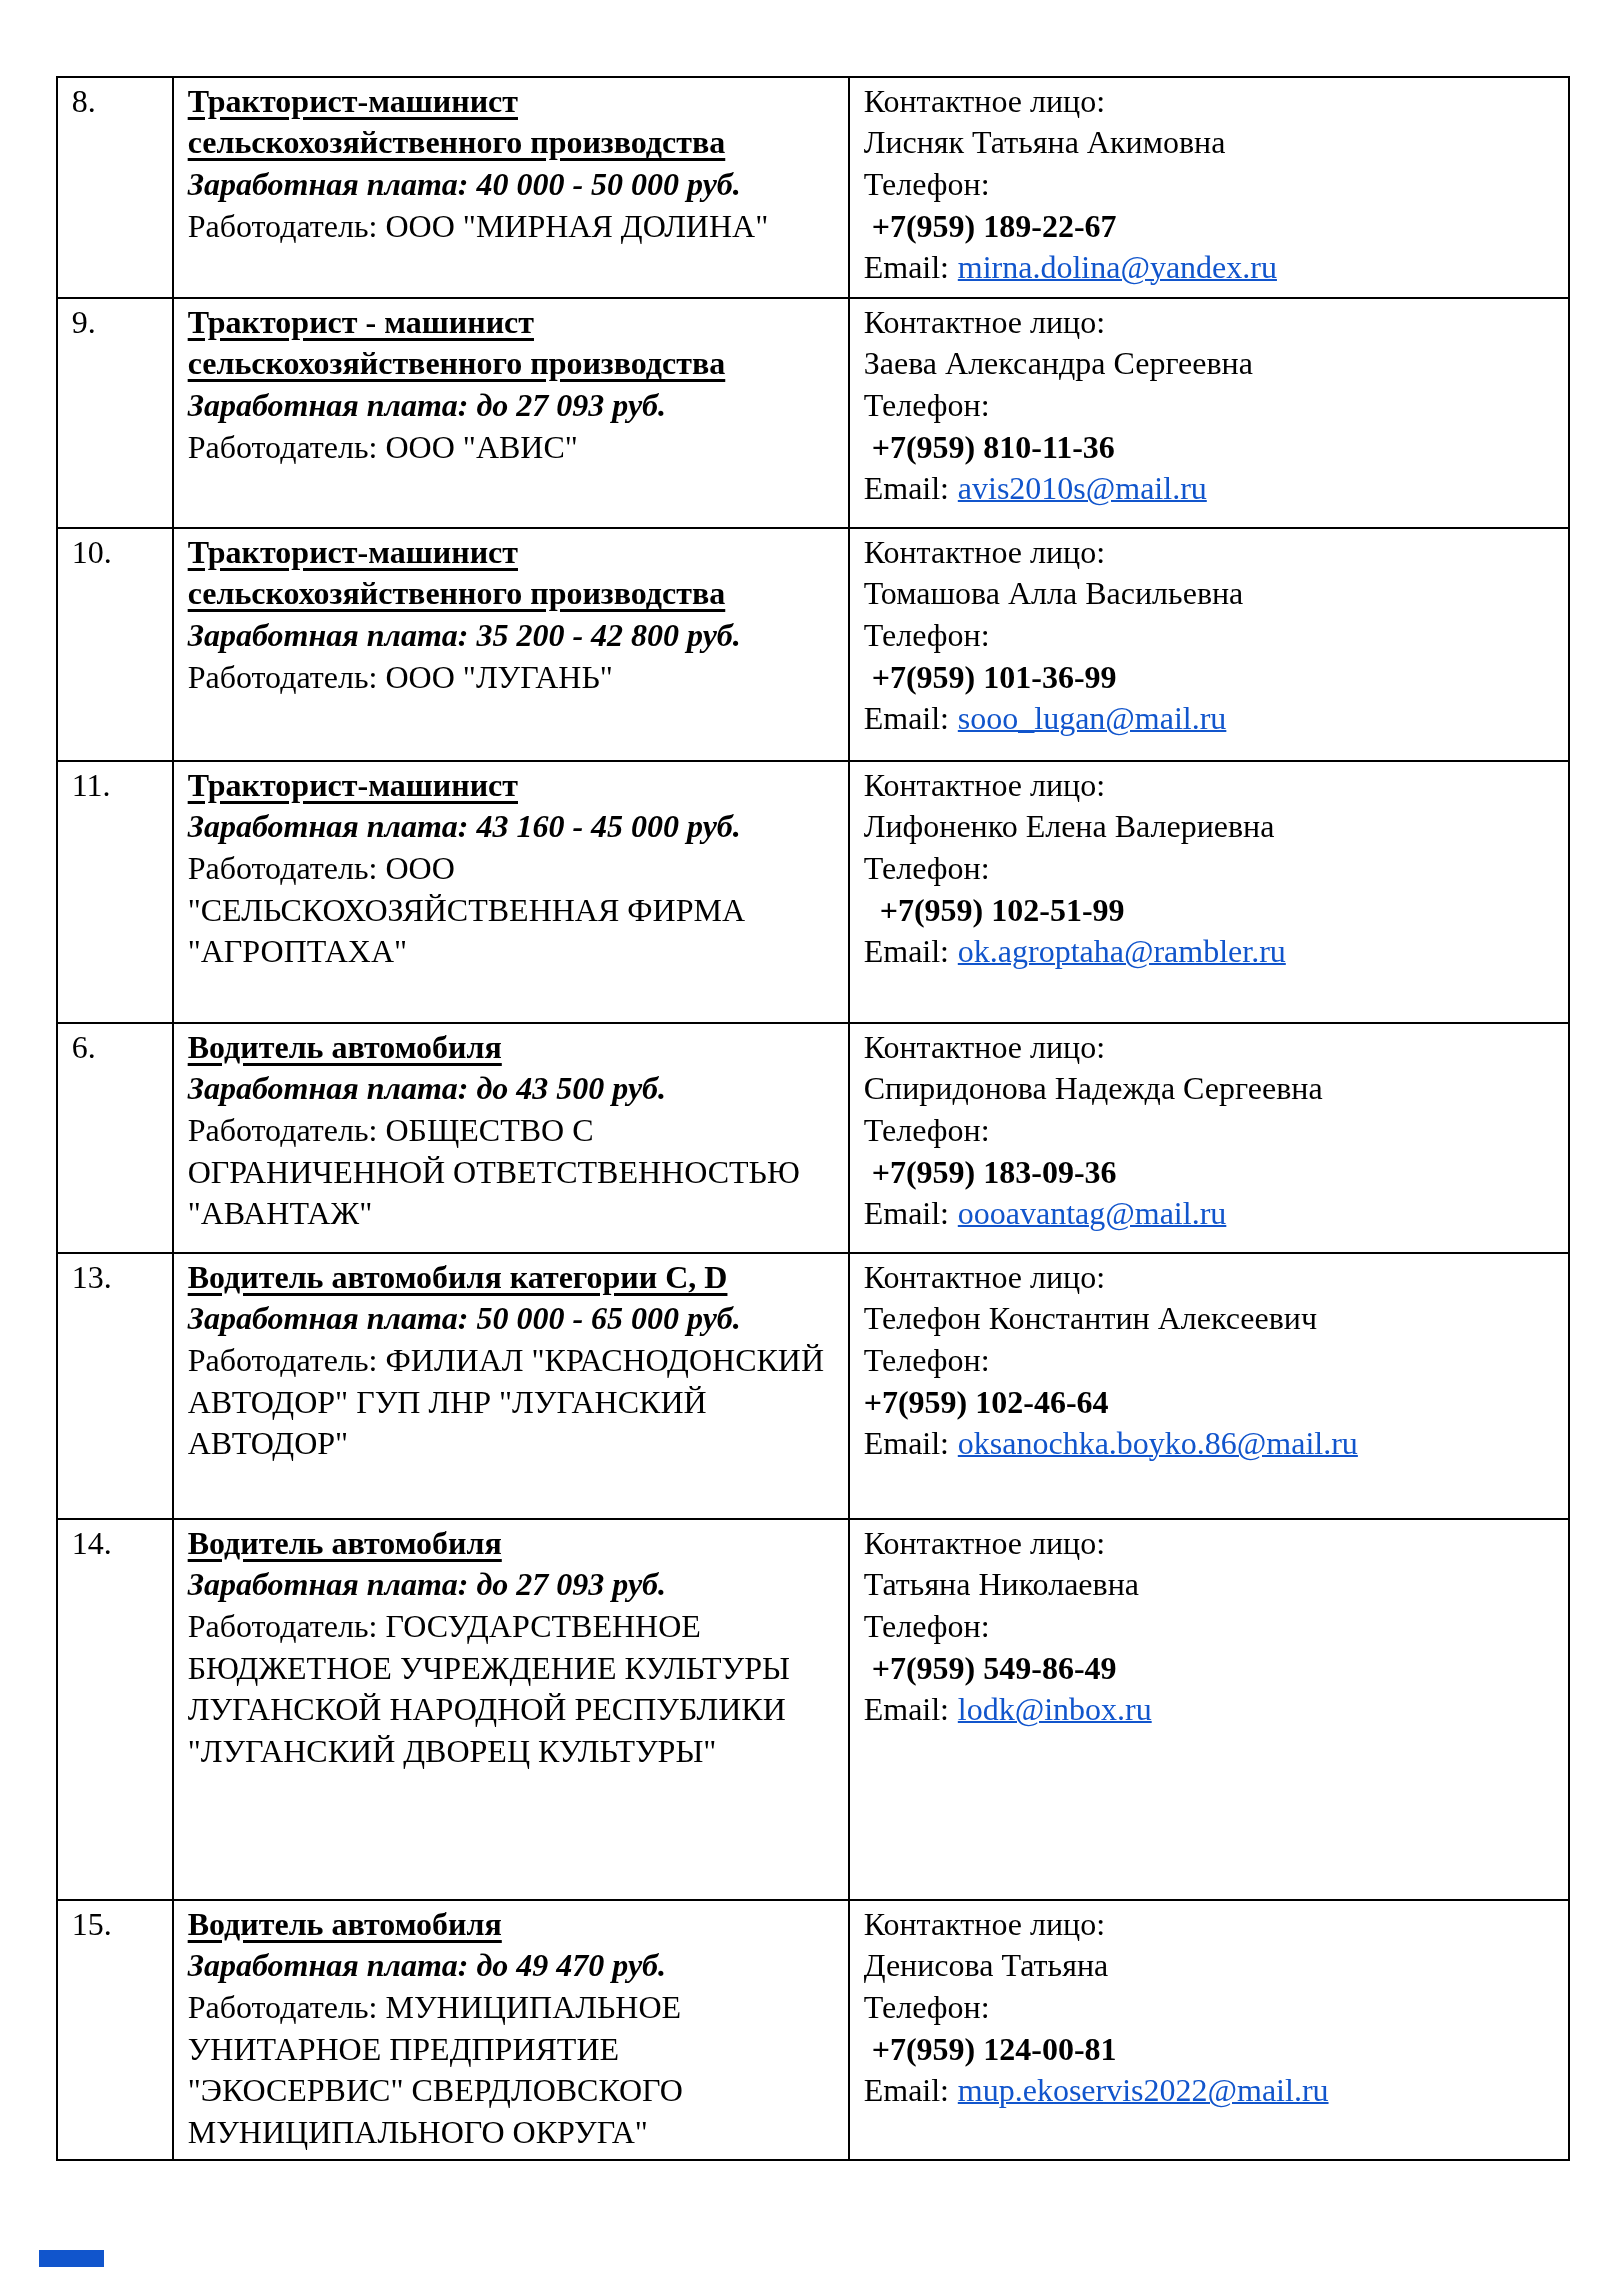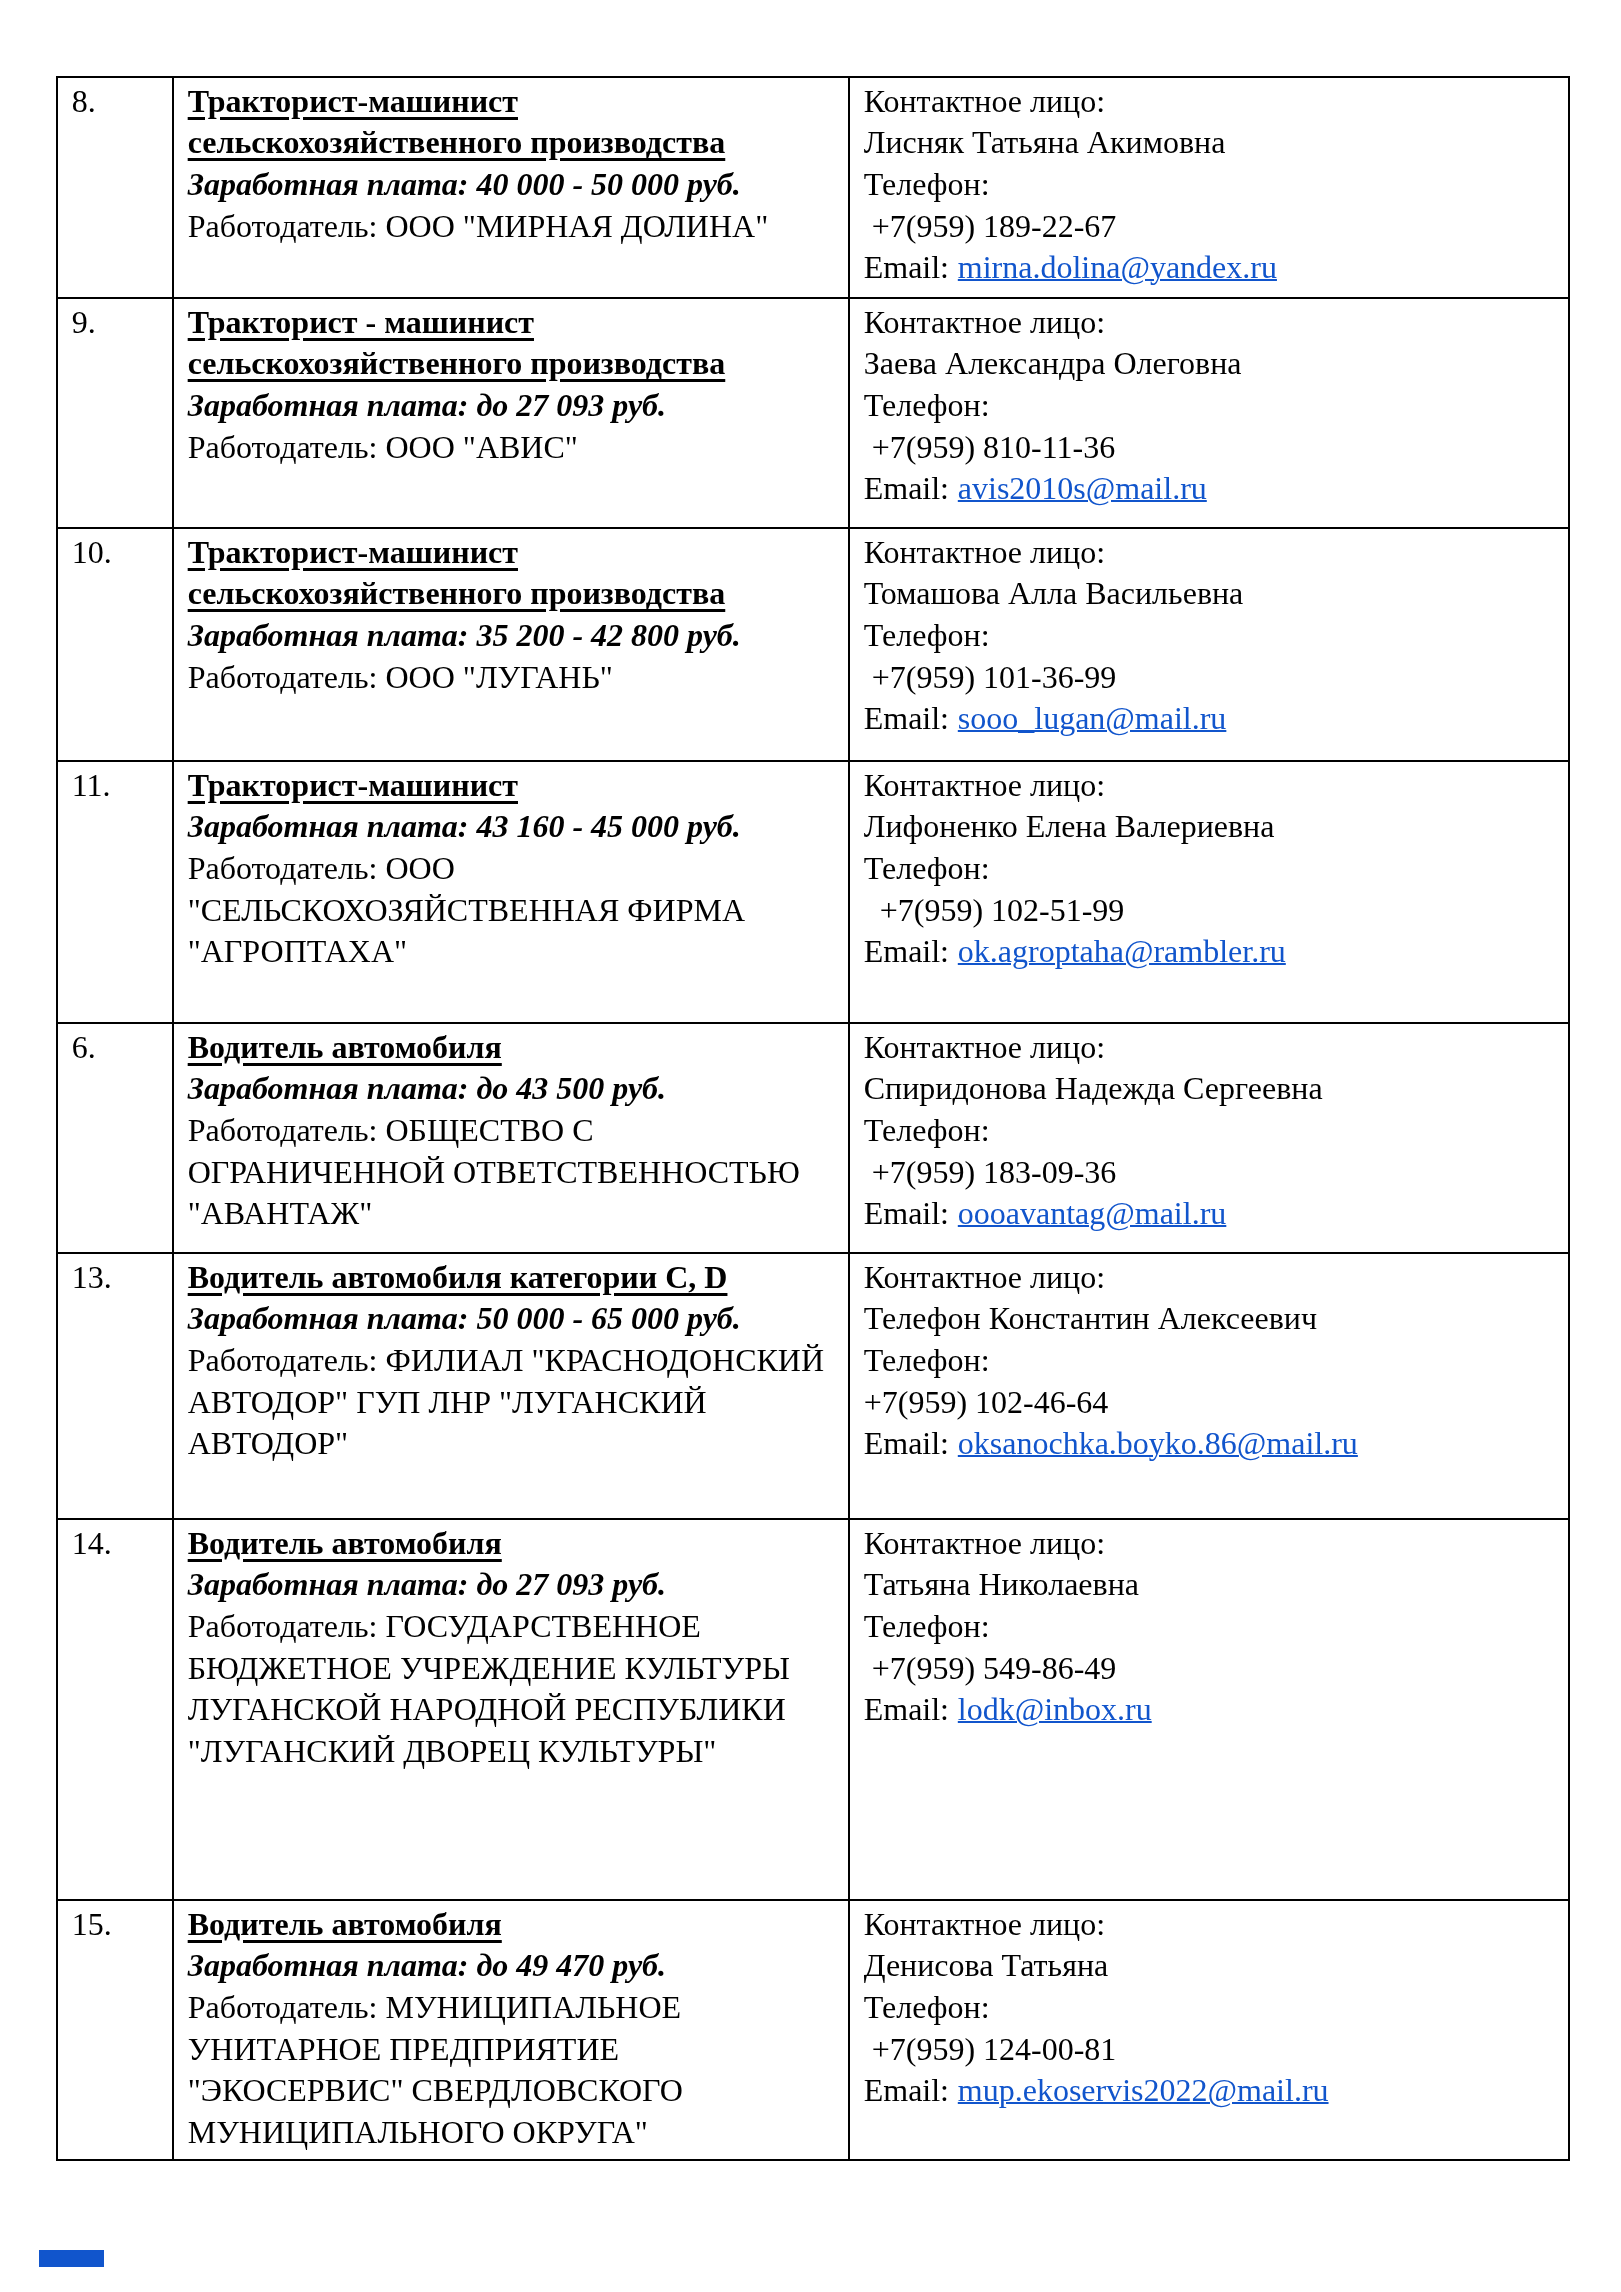--- a/index.html
+++ b/index.html
@@ -39,20 +39,21 @@
     text-decoration: underline;
     text-decoration-thickness: 2.5px;
     text-underline-offset: 4.9px;
   }
   .salary-line {
     font-weight: bold;
     font-style: italic;
   }
   .phone-line {
     white-space: pre-wrap;
+    font-weight: bold;
   }
   .email-line a.email-link {
     color: #1155CC;
     text-decoration: underline;
     text-decoration-thickness: 2px;
     cursor: pointer;
     margin-left: 8.8px;
     word-break: break-all;
     text-align: center;
   }
@@ -94,21 +95,21 @@
 
     <tr style="height:230px">
       <td class="num-cell">9.</td>
       <td>
         <div class="job-title">Тракторист - машинист сельскохозяйственного производства</div>
         <div class="salary-line">Заработная плата: до 27 093 руб.</div>
         <div class="employer-line">Работодатель: ООО "АВИС"</div>
       </td>
       <td>
         <div>Контактное лицо:</div>
-        <div>Заева Александра Олеговна</div>
+        <div>Заева Александра Сергеевна</div>
         <div>Телефон:</div>
         <div class="phone-line"> +7(959) 810-11-36</div>
         <div class="email-line"><span>Email:</span><a class="email-link">avis2010s@mail.ru</a></div>
       </td>
     </tr>
 
     <tr style="height:233px">
       <td class="num-cell">10.</td>
       <td>
         <div class="job-title">Тракторист-машинист сельскохозяйственного производства</div>

